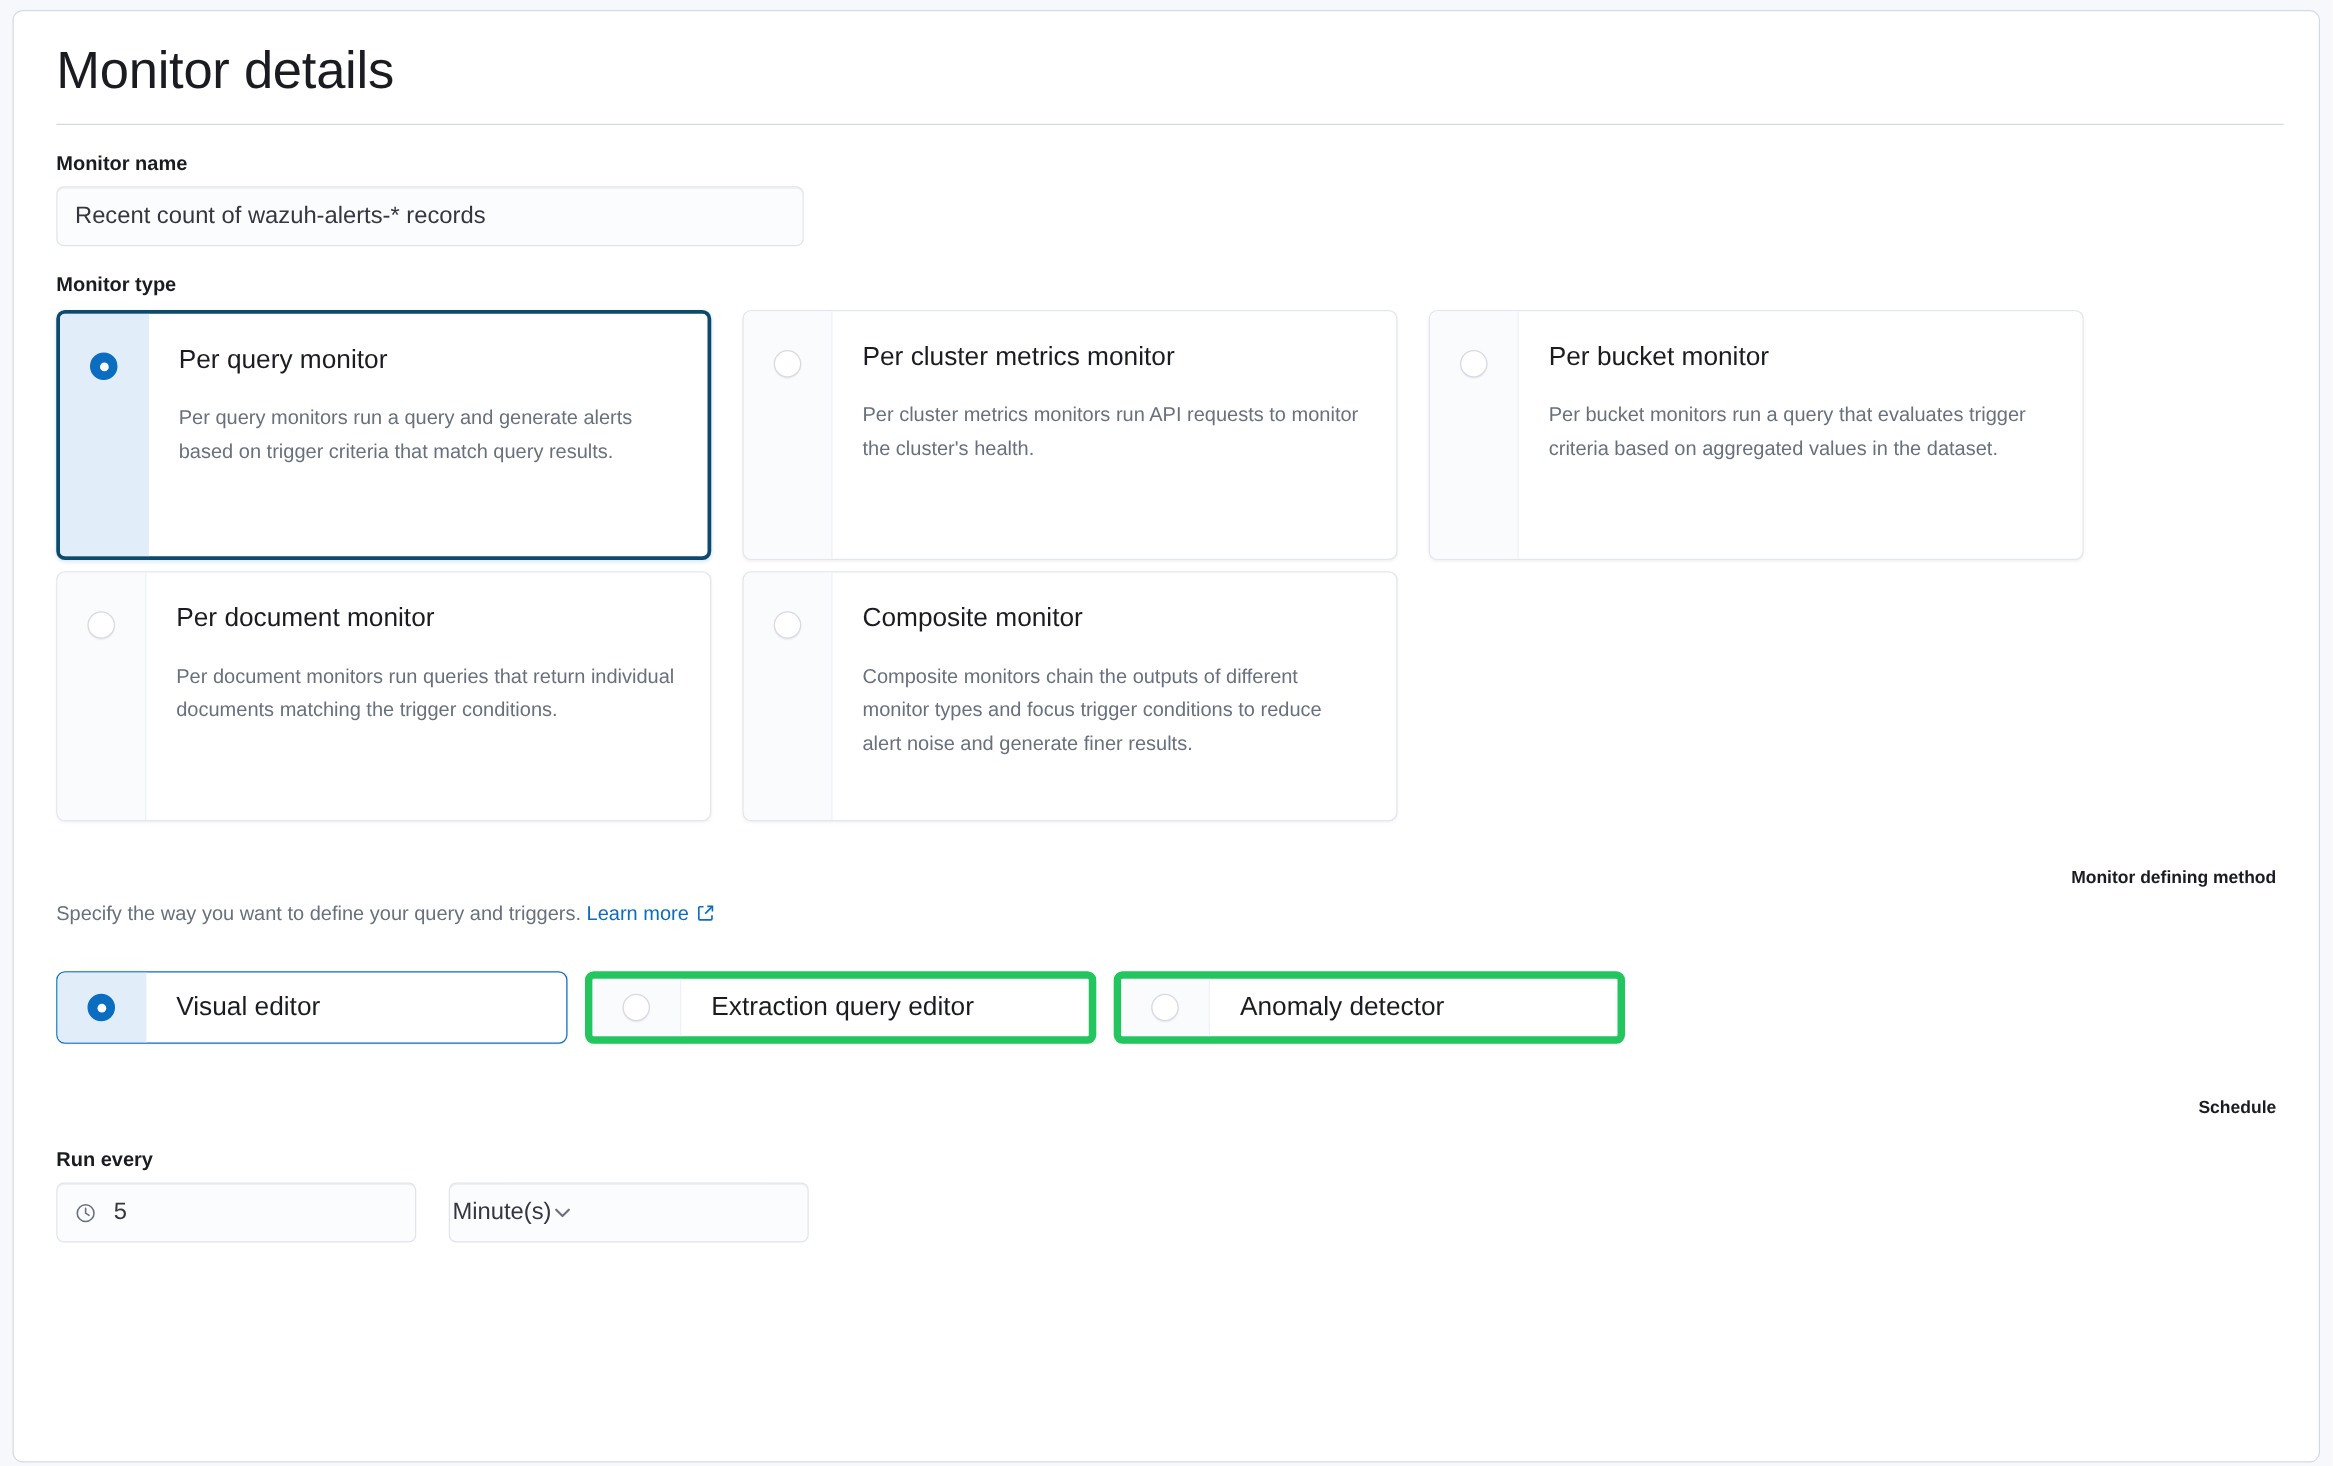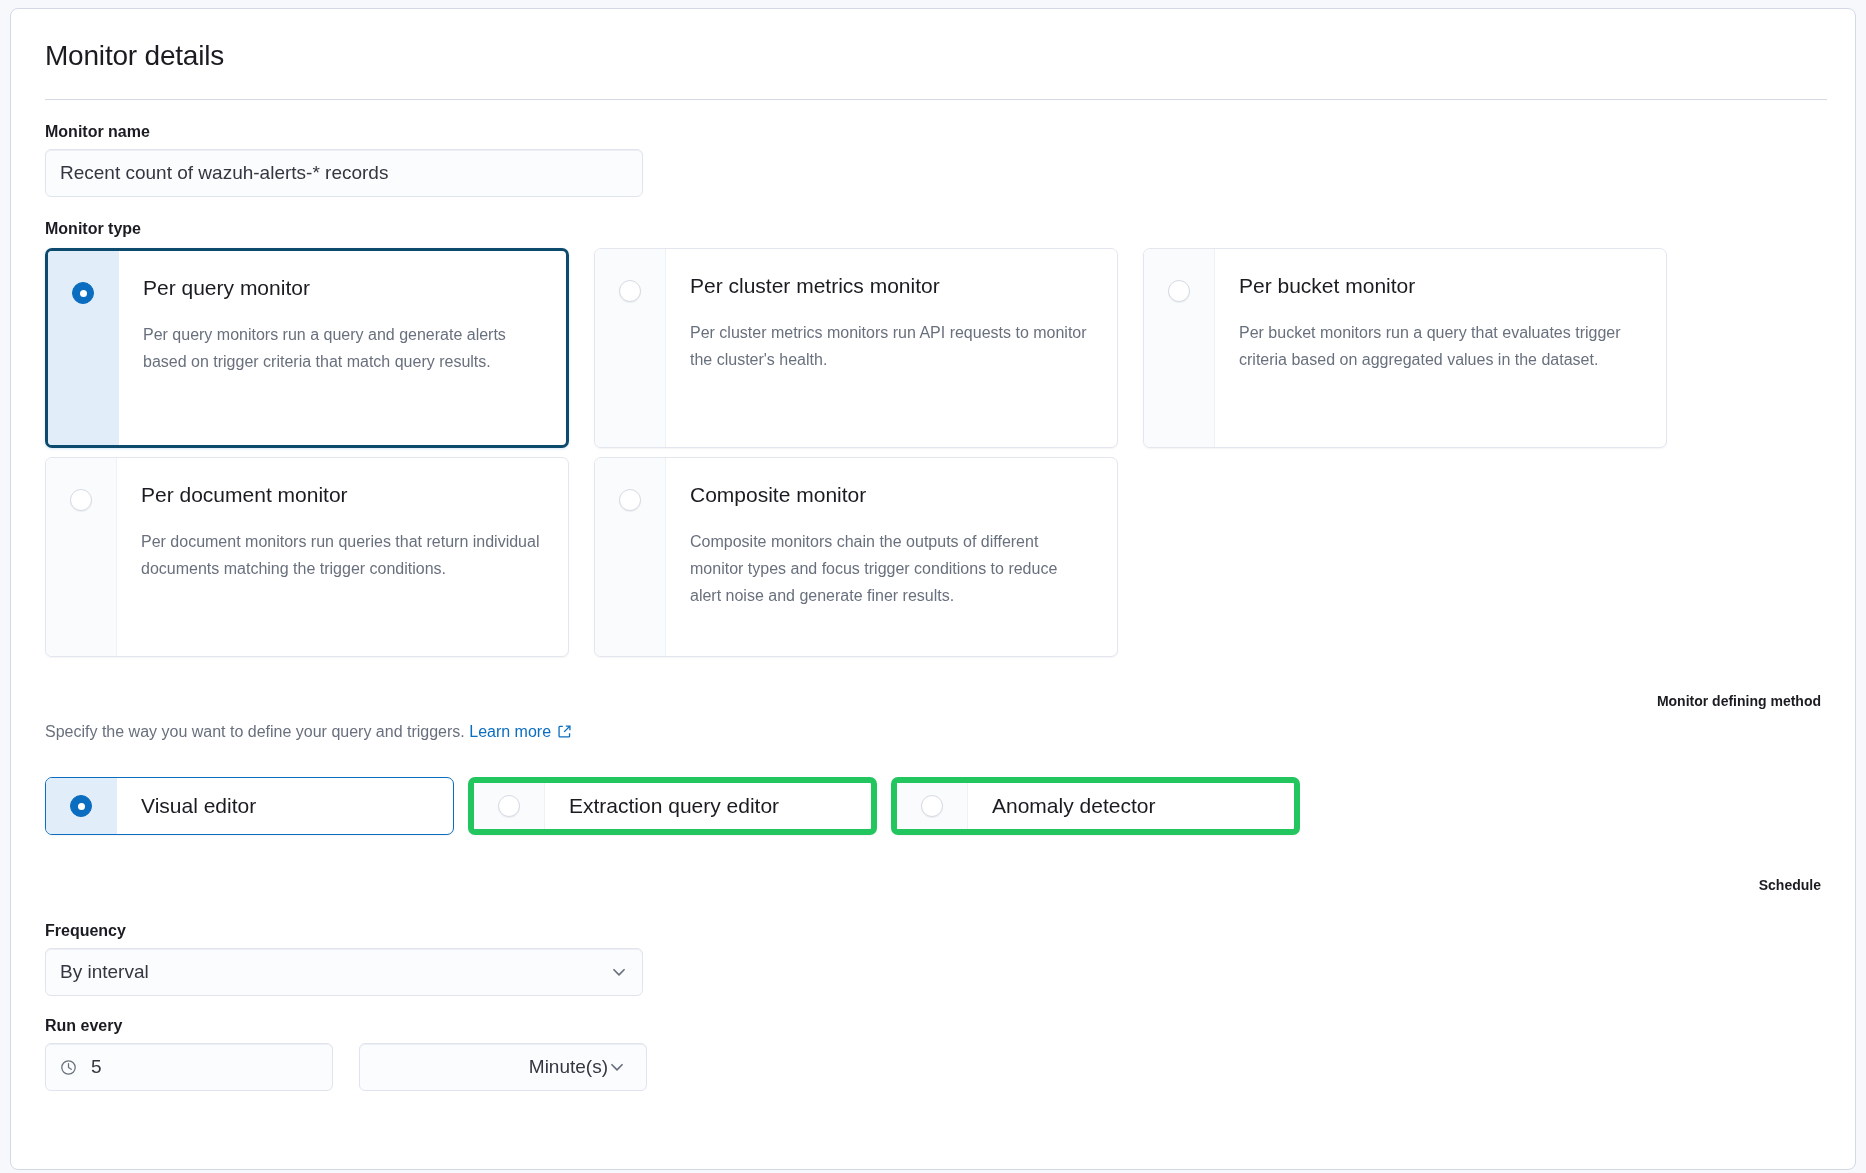--- a/index.html
+++ b/index.html
@@ -23,21 +23,21 @@
     border: 1px solid #d3dae6;
     border-radius: 8px;
     overflow: hidden;
   }
 
   
   .panel-header {
     padding: 26px 34px 0 34px;
   }
   .page-title {
-    font-size: 28px;
+    font-size: 42px;
     line-height: 42px;
     font-weight: 400;
     color: #1a1c21;
     letter-spacing: -0.2px;
     margin: 0;
   }
   .header-divider {
     margin: 22px 0 0 0;
     height: 1px;
     background: #d3dae6;
@@ -259,22 +259,22 @@
   }
   .unit-select {
     width: 288px;
     height: 48px;
     border: 1px solid #e1e4ed;
     border-radius: 6px;
     background: #fbfcfd;
     box-shadow: 0 1px 0 0 #eceff4 inset;
     display: flex;
     align-items: center;
-    justify-content: flex-end;
-    padding: 0 20px;
+    justify-content: flex-start;
+    padding: 0 2px;
     font-size: 19px;
     color: #343741;
   }
   .clock-icon { color: #6a717d; display:flex; align-items:center; }
 </style>
 </head>
 <body>
 
 <div class="panel">
 
@@ -387,31 +387,20 @@
           </div>
           <span class="pill-label">Anomaly detector</span>
         </div>
 
       </div>
     </div>
 
     <div class="schedule-heading">
       <div class="section-heading">Schedule</div>
 
-      <div class="mt-field">
-        <div class="field-label">Frequency</div>
-        <div class="select-box">
-          <span>By interval</span>
-          <span class="chev">
-            <svg width="18" height="18" viewBox="0 0 16 16" fill="none" stroke="#69707d" stroke-width="1.5" stroke-linecap="round" stroke-linejoin="round">
-                <path d="M3.5 6l4.5 4.5L12.5 6"></path>
-              </svg>
-          </span>
-        </div>
-      </div>
 
       <div style="margin-top:20px;">
         <div class="field-label">Run every</div>
         <div class="run-row">
           <div class="num-input">
             <span class="clock-icon">
               <svg width="17" height="17" viewBox="0 0 16 16" fill="none" stroke="#6a717d" stroke-width="1.2">
                   <circle cx="8" cy="8" r="6.3"></circle>
                   <path d="M8 4.3V8l2.6 1.7" stroke-linecap="round"></path>
                 </svg>

